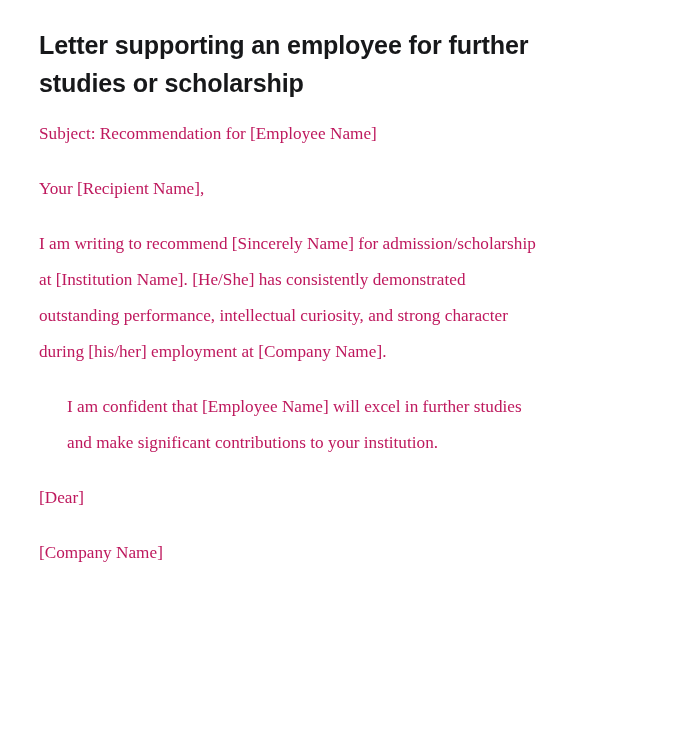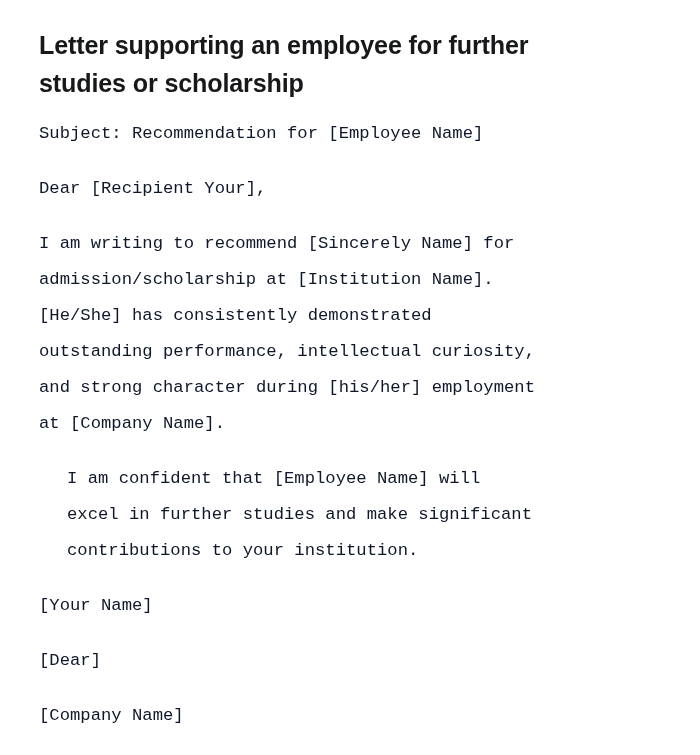--- a/index.html
+++ b/index.html
@@ -36,25 +36,25 @@
     transform-origin: left top;
   }
 
   .letter-body {
     margin: 0;
     padding: 0;
   }
 
   .para {
     margin: 0 0 19px 0;
-    font-family: Liberation Mono, monospace;
+    font-family: Liberation Serif, serif;
     font-size: 17.2px;
     line-height: 36px;
     font-weight: 400;
-    color: #0f172a;
+    color: #be185d;
     letter-spacing: 0.02px;
     max-width: 592px;
   }
 
   .para:last-child {
     margin-bottom: 0;
   }
 
   .para--wide {
     max-width: 600px;
@@ -69,27 +69,26 @@
 <body>
 
 <div class="page">
 
   <h1 class="doc-title">Letter supporting an employee for further studies or scholarship</h1>
 
   <div class="letter-body">
 
     <p class="para para--short">Subject: Recommendation for [Employee Name]</p>
 
-    <p class="para para--short">Dear [Recipient Your],</p>
+    <p class="para para--short">Your [Recipient Name],</p>
 
     <p class="para">I am writing to recommend [Sincerely Name] for admission/scholarship at [Institution Name]. [He/She] has consistently demonstrated outstanding performance, intellectual curiosity, and strong character during [his/her] employment at [Company Name].</p>
 
     <p class="para para--wide">I am confident that [Employee Name] will excel in further studies and make significant contributions to your institution.</p>
 
 
-    <p class="para para--short">[Your Name]</p>
 
     <p class="para para--short">[Dear]</p>
 
     <p class="para para--short">[Company Name]</p>
 
   </div>
 </div>
 
 </body></html>

